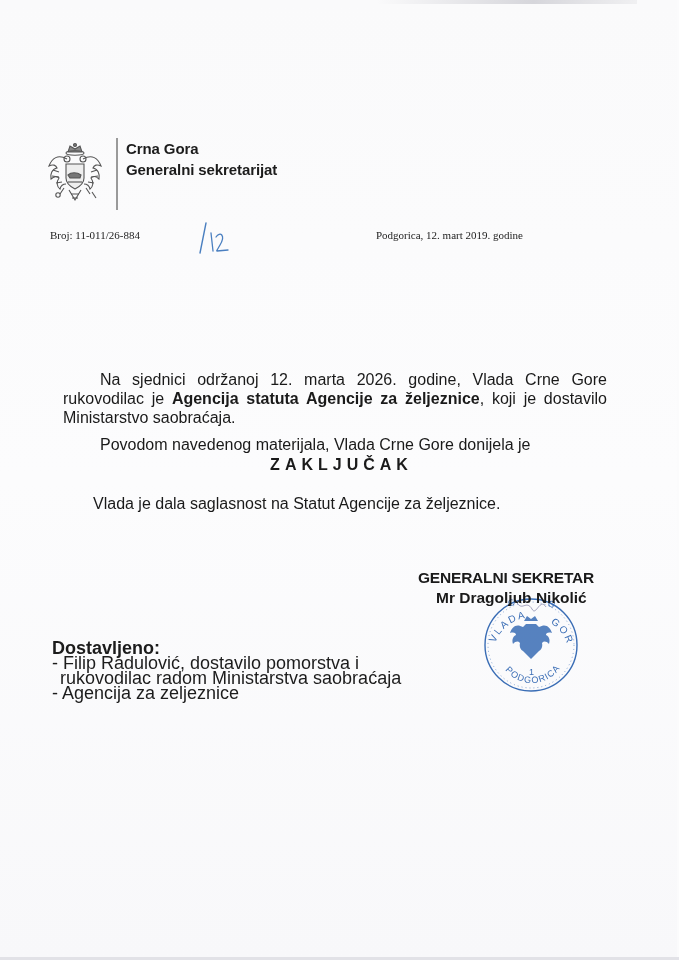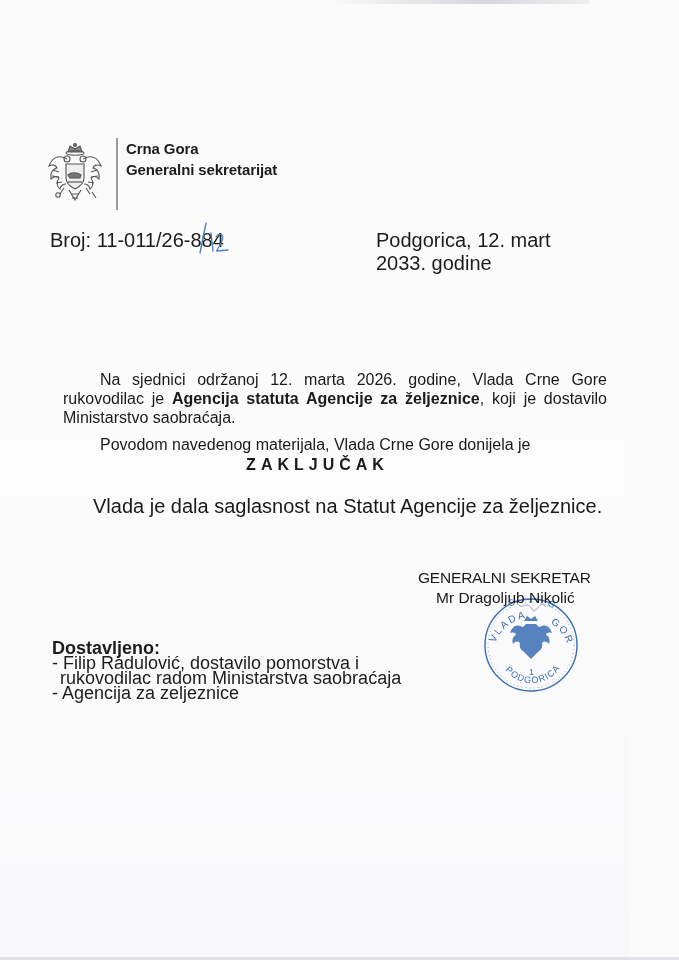--- a/index.html
+++ b/index.html
@@ -13,20 +13,21 @@
       position: relative;
       overflow: hidden;
       font-family: "Liberation Sans", sans-serif;
       color: #1a1a1a;
     }
     .page {
       position: absolute;
       left: 0; top: 0;
       width: 629px; height: 960px;
       background: linear-gradient(180deg, #fafafb 0%, #fcfcfd 50%, #f8f8fa 100%);
+      padding-left: 48px;
     }
     .scan-edge-top {
       position: absolute;
       right: 40px; top: 0;
       width: 260px; height: 4px;
       background: linear-gradient(90deg, rgba(200,200,205,0) 0%, rgba(170,170,180,0.45) 60%, rgba(200,200,205,0.2) 100%);
     }
     .scan-edge-bottom {
       position: absolute;
       left: 0; bottom: 0;
@@ -63,22 +64,23 @@
       letter-spacing: -0.1px;
     }
 
     
     .ref-row {
       position: absolute;
       top: 229px;
       left: 50px;
       right: 78px;
       height: 24px;
-      font-size: 20px;
+      font-size: 11px;
       color: #1c1c1c;
+      font-family: Liberation Serif, serif;
     }
     .ref-number {
       position: absolute;
       left: 0; top: 0;
     }
     .handwritten-mark {
       position: absolute;
       left: 140px;
       top: -8px;
       width: 42px; height: 34px;
@@ -125,32 +127,32 @@
       font-weight: bold;
       font-size: 16px;
       letter-spacing: 5px;
       color: #1a1a1a;
       padding-left: 6px;
     }
     .conclusion-text {
       position: absolute;
       left: 93px;
       top: 495px;
-      font-size: 20px;
+      font-size: 16px;
       color: #1a1a1a;
     }
 
     
     .signature {
       position: absolute;
       left: 418px;
       top: 568px;
       width: 210px;
       text-align: right;
-      font-weight: normal;
+      font-weight: bold;
       font-size: 15.5px;
       line-height: 20px;
       color: #1a1a1a;
       z-index: 2;
     }
     .signature .sig-title {
       display: block;
       text-align: left;
       letter-spacing: -0.2px;
     }
@@ -233,21 +235,21 @@
   </div>
 
   <div class="ref-row">
     <span class="ref-number">Broj: 11-011/26-884</span>
     <svg class="handwritten-mark" viewBox="0 0 42 34">
       <title>/12</title>
       <path d="M10 32 L16 2" stroke="#4a7fc0" stroke-width="1.4" fill="none" stroke-linecap="round"></path>
       <path d="M21 12 L23 30" stroke="#4a7fc0" stroke-width="1.3" fill="none" stroke-linecap="round"></path>
       <path d="M26 16 C30 10 36 14 30 24 C28 28 26 30 27 30 L38 29" stroke="#4a7fc0" stroke-width="1.3" fill="none" stroke-linecap="round"></path>
     </svg>
-    <span class="ref-date">Podgorica, 12. mart 2033. godine</span>
+    <span class="ref-date">Podgorica, 12. mart 2019. godine</span>
   </div>
 
   <div class="body-text">
     <p class="para">
       <span class="line-justify first">Na sjednici održanoj 12. marta 2026. godine, Vlada Crne Gore</span>
       <span class="line-justify"><span>rukovodilac je </span><span class="bold">Agencija statuta Agencije za željeznice</span><span>, koji je dostavilo</span></span>
       <span class="line-plain">Ministarstvo saobraćaja.</span>
     </p>
     <p class="para para2">Povodom navedenog materijala, Vlada Crne Gore donijela je</p>
   </div>

